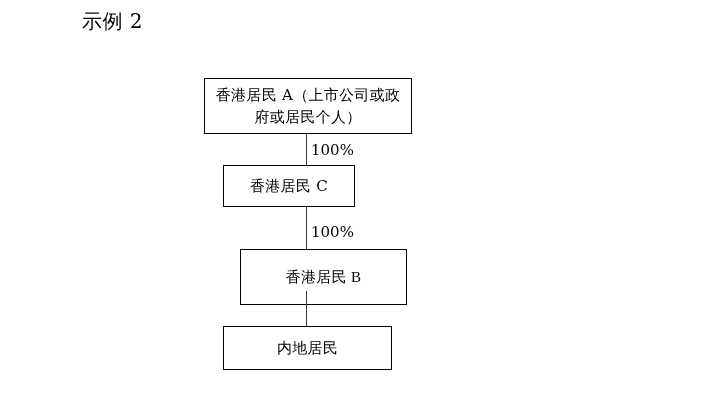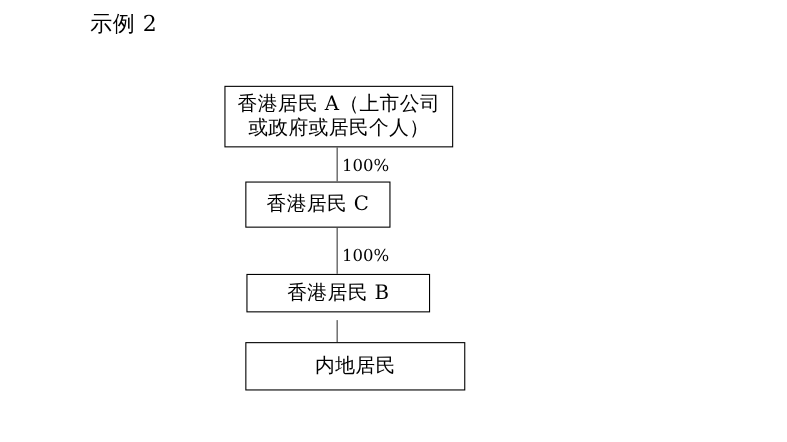--- a/index.html
+++ b/index.html
@@ -36,48 +36,49 @@
 
   .node {
     position: absolute;
     box-sizing: border-box;
     border: 1px solid #000000;
     background: #ffffff;
     display: flex;
     align-items: center;
     justify-content: center;
     text-align: center;
-    font-size: 18px;
+    font-size: 15px;
     line-height: 22px;
     letter-spacing: 0.3px;
     padding: 0 4px;
   }
 
   .node-a {
     left: 204px;
     top: 78px;
     width: 208px;
     height: 56px;
   }
   .node-c {
     left: 223px;
     top: 165px;
     width: 132px;
     height: 42px;
   }
   .node-b {
-    left: 224px;
+    left: 240px;
     top: 249px;
     width: 167px;
-    height: 35px;
+    height: 56px;
+    font-family: Liberation Serif, serif;
   }
   .node-m {
     left: 223px;
-    top: 311px;
-    width: 200px;
+    top: 326px;
+    width: 169px;
     height: 44px;
   }
 
   .connector {
     position: absolute;
     left: 306px;
     width: 1px;
     background: #3b3b3b;
   }
   .conn-a-c { top: 134px; height: 31px; }

